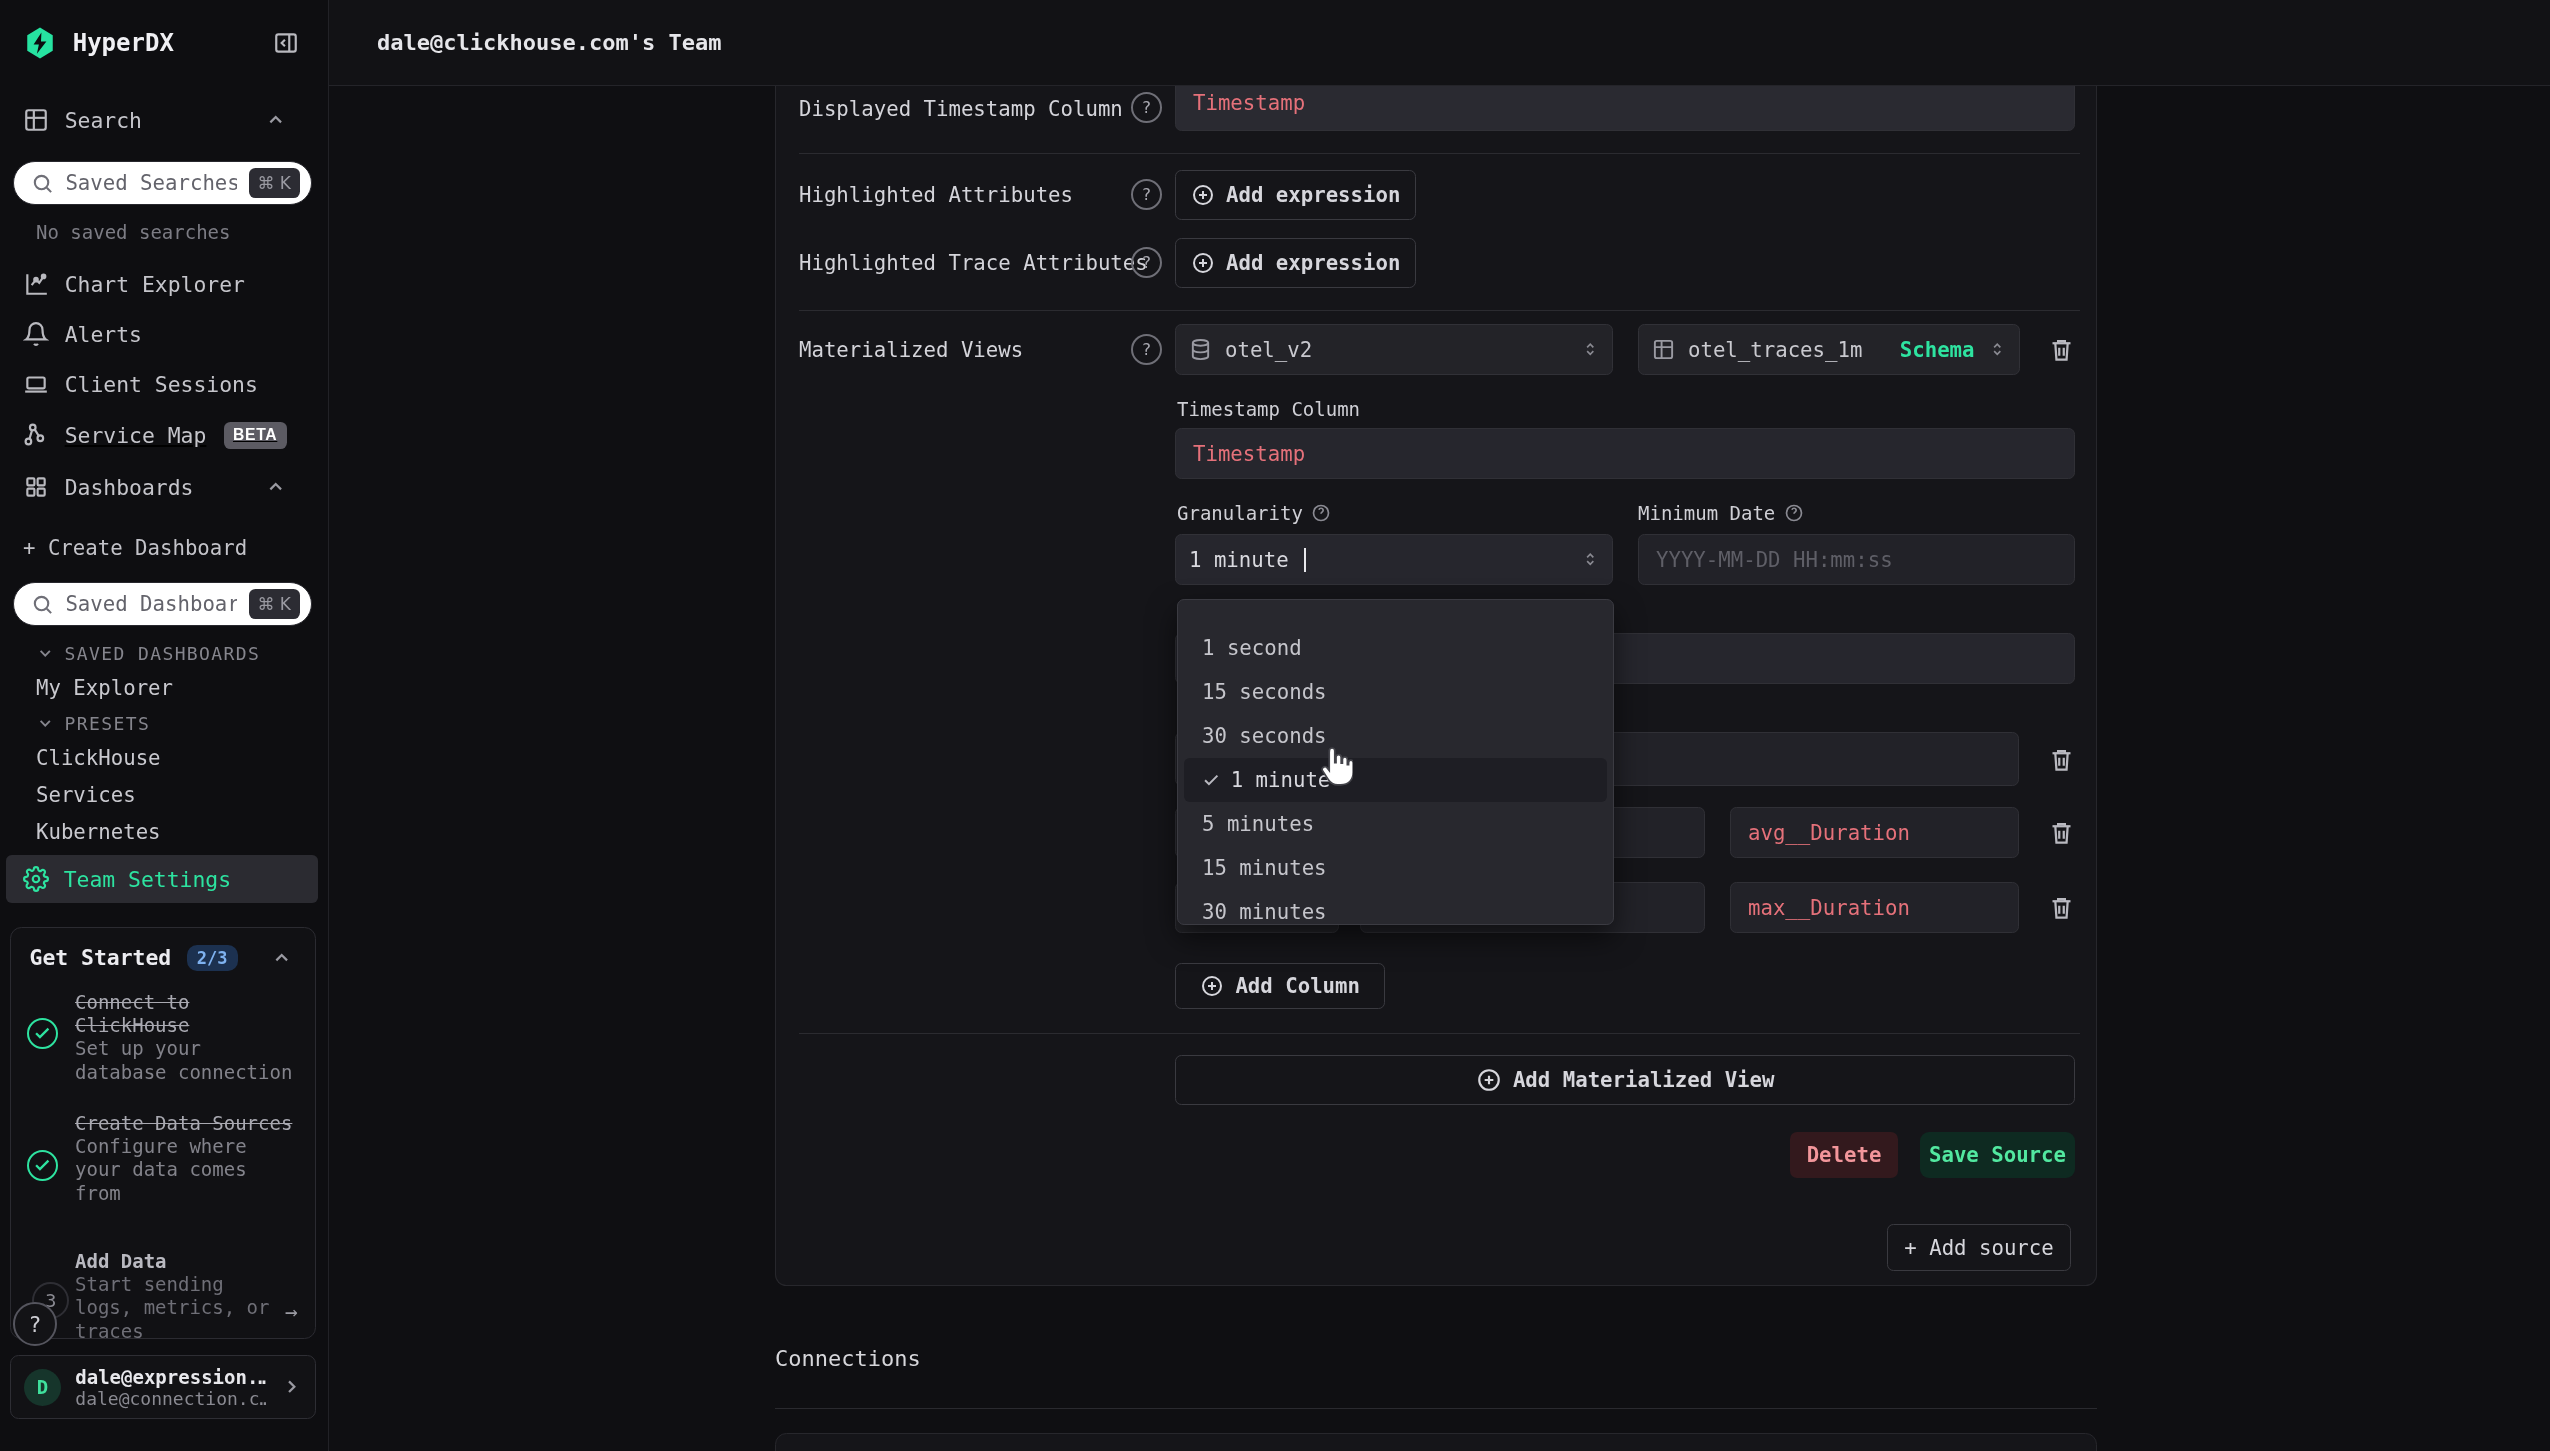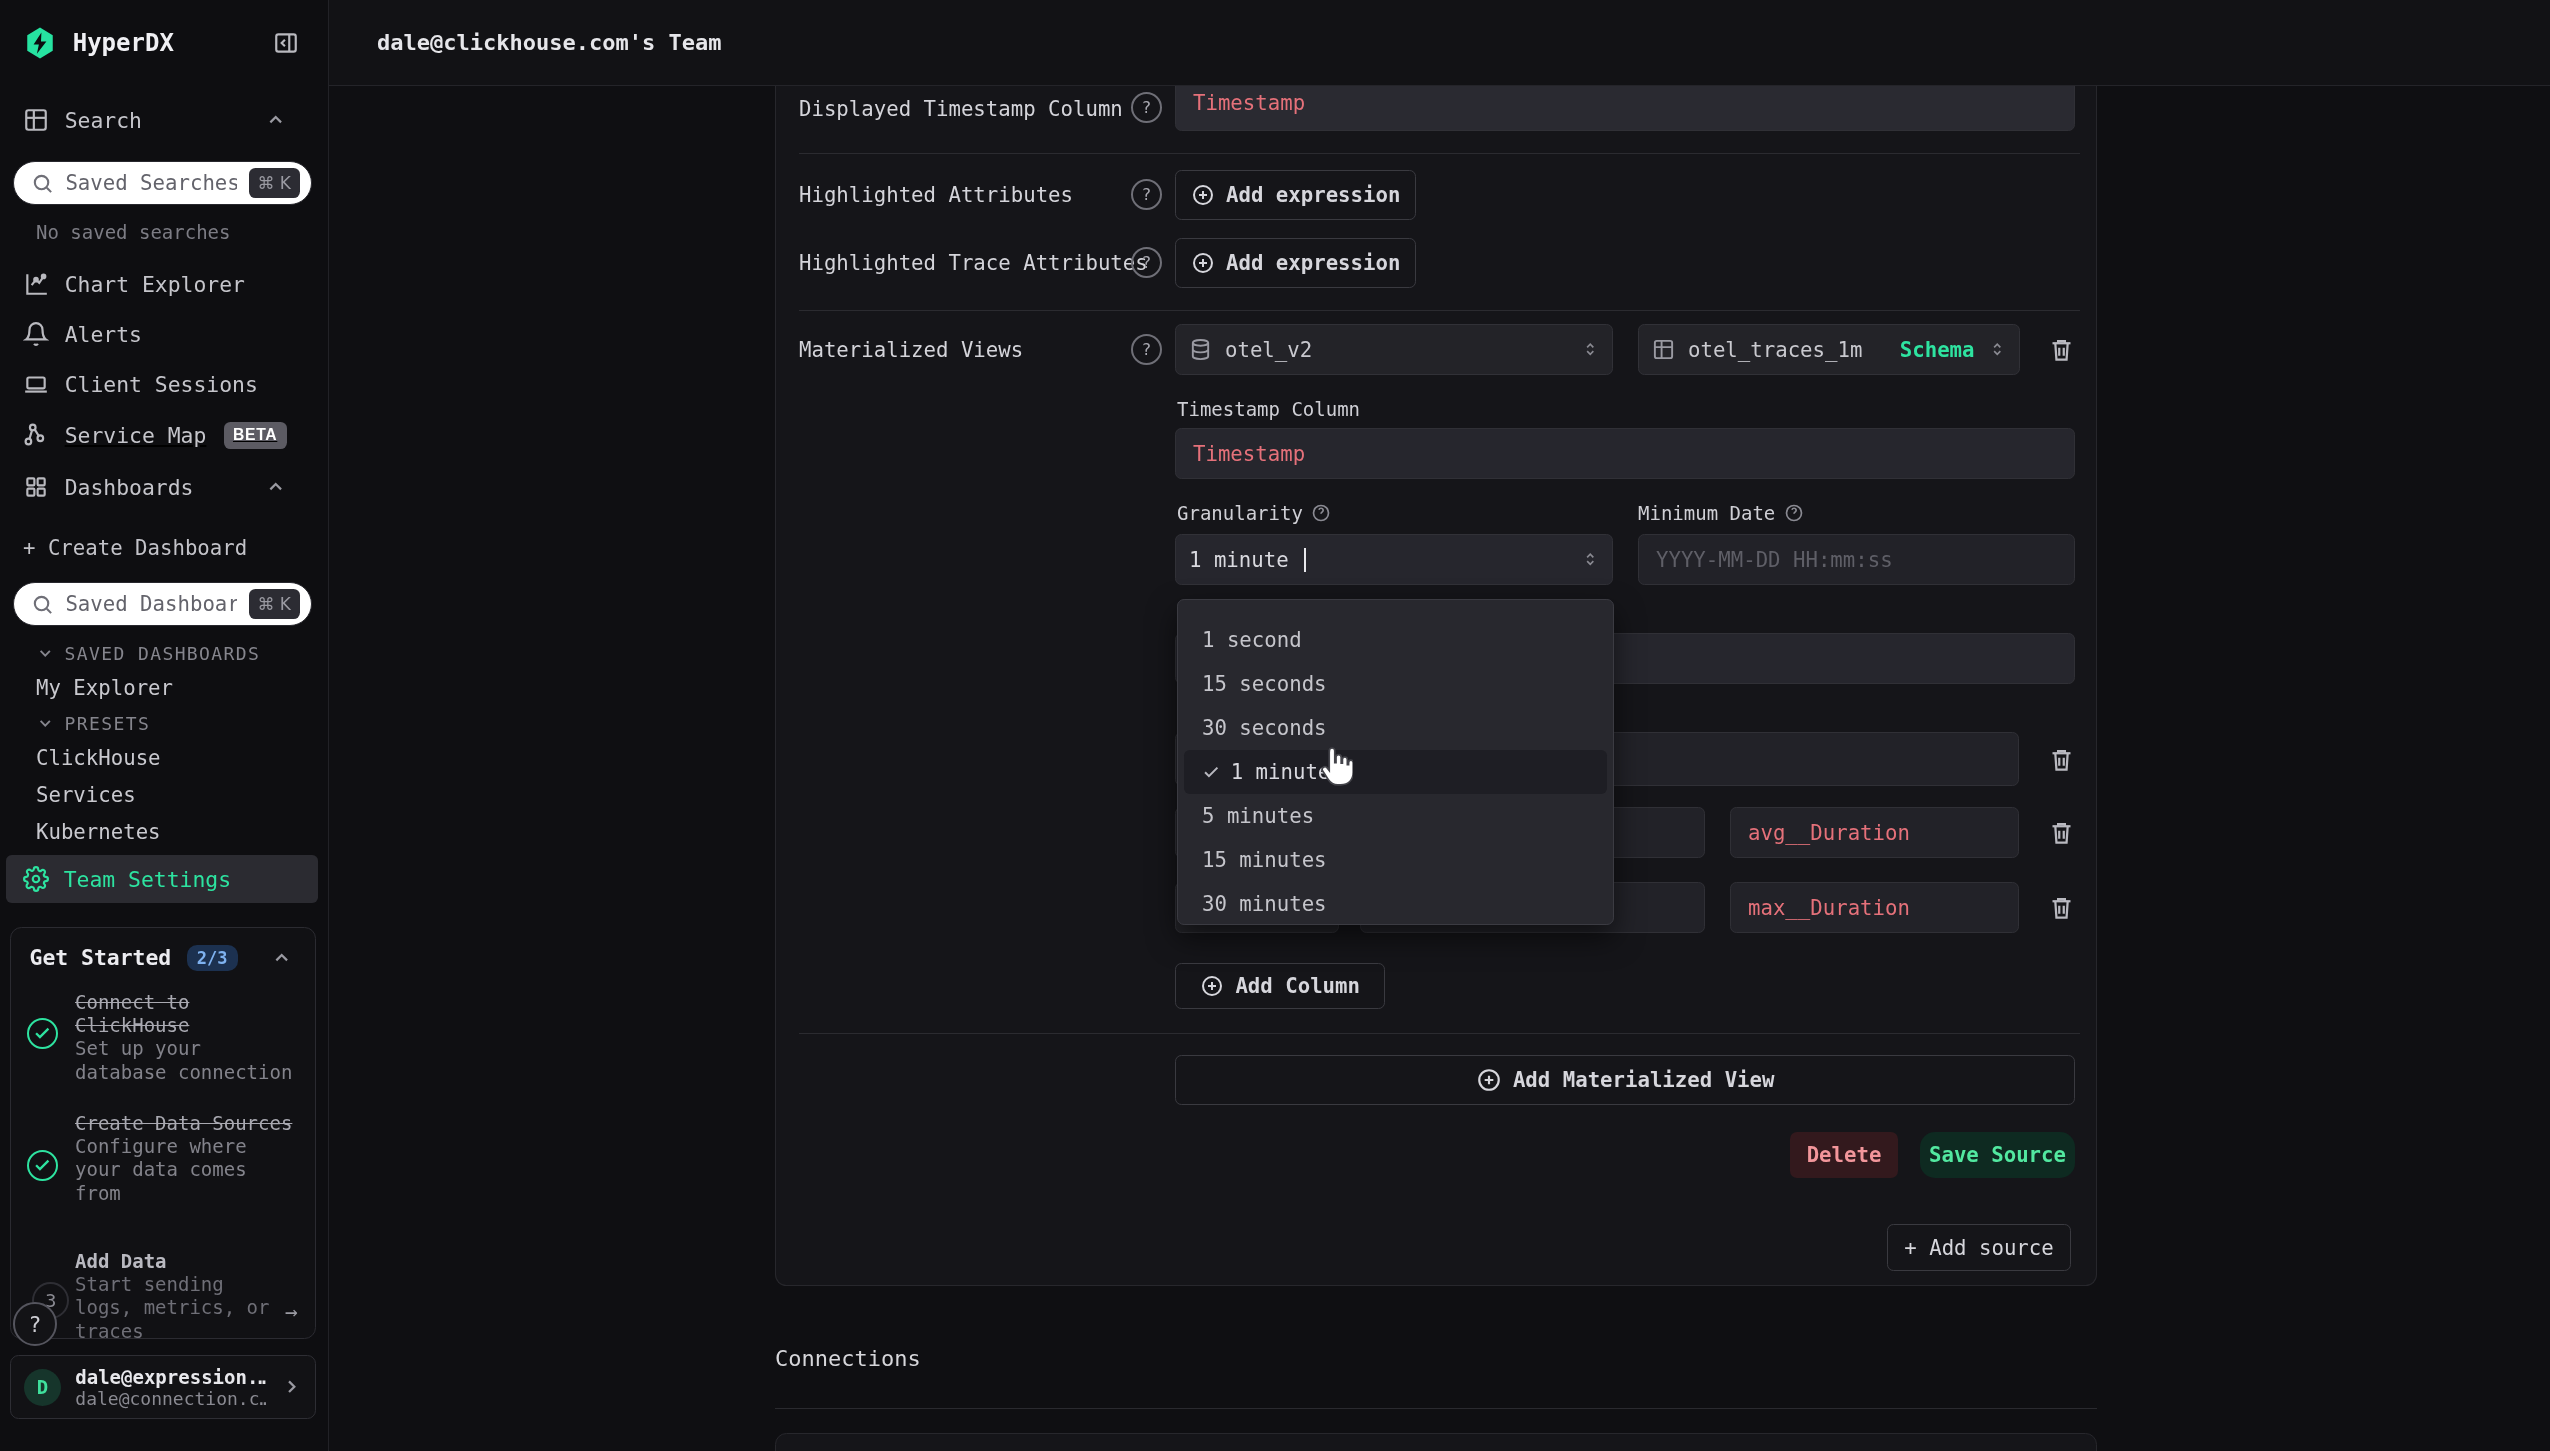--- a/index.html
+++ b/index.html
@@ -75,30 +75,30 @@
     background:transparent; display:flex; align-items:center; justify-content:center; gap:11.4px;
     font-size:20.7px; color:#d6d6dc; font-weight:bold; }
   .updown { margin-left:auto; flex:none; }
   .trash-btn { position:absolute; width:27px; height:30px; color:#b9b9c0; }
   .schema { color:#2ee3a0; font-weight:bold; margin-left:auto; }
   .caret { display:inline-block; width:2.1px; height:24px; background:#e8e8ec; margin-left:2.1px; }
 
   
   #gran-dd { position:absolute; left:401px; top:513px; width:437px; height:326px;
     background:#28282e; border:1.4px solid #3b3b42; border-radius:7.1px; z-index:30;
-    box-shadow:0 13px 28.5px rgba(0,0,0,.55); padding-top:18px; }
+    box-shadow:0 13px 28.5px rgba(0,0,0,.55); padding-top:26px; }
   .dd-item { height:44px; display:flex; align-items:center; padding-left:24px;
     font-size:20.7px; color:#c5c5cb; gap:10px; }
   .dd-item.selected { background:#1e1e24; border-radius:5.7px; margin:0 5.7px; padding-left:18.5px; color:#d9d9df; }
   #cursor { position:absolute; left:540px; top:661px; z-index:40; }
 
   .danger-btn { position:absolute; background:#33191d; color:#f2969b; font-weight:bold;
     font-size:20.7px; border-radius:7.1px; display:flex; align-items:center; justify-content:center; }
   .success-btn { position:absolute; background:#0e2a21; color:#52e8a0; font-weight:bold;
-    font-size:20.7px; border-radius:15px; display:flex; align-items:center; justify-content:center; }
+    font-size:20.7px; border-radius:9px; display:flex; align-items:center; justify-content:center; }
 
   
   #connections-title { position:absolute; left:775px; top:1346px; font-size:22px; color:#d6d6da; }
   #connections-divider { position:absolute; left:775px; top:1408px; width:1322px; height:1.4px; background:#2a2a2f; }
   #connections-card { position:absolute; left:775px; top:1433px; width:1322px; height:43px;
     background:#151519; border:1.4px solid #27272c; border-radius:11.4px 11.4px 0 0; }
 </style>
 </head>
 <body>
 

